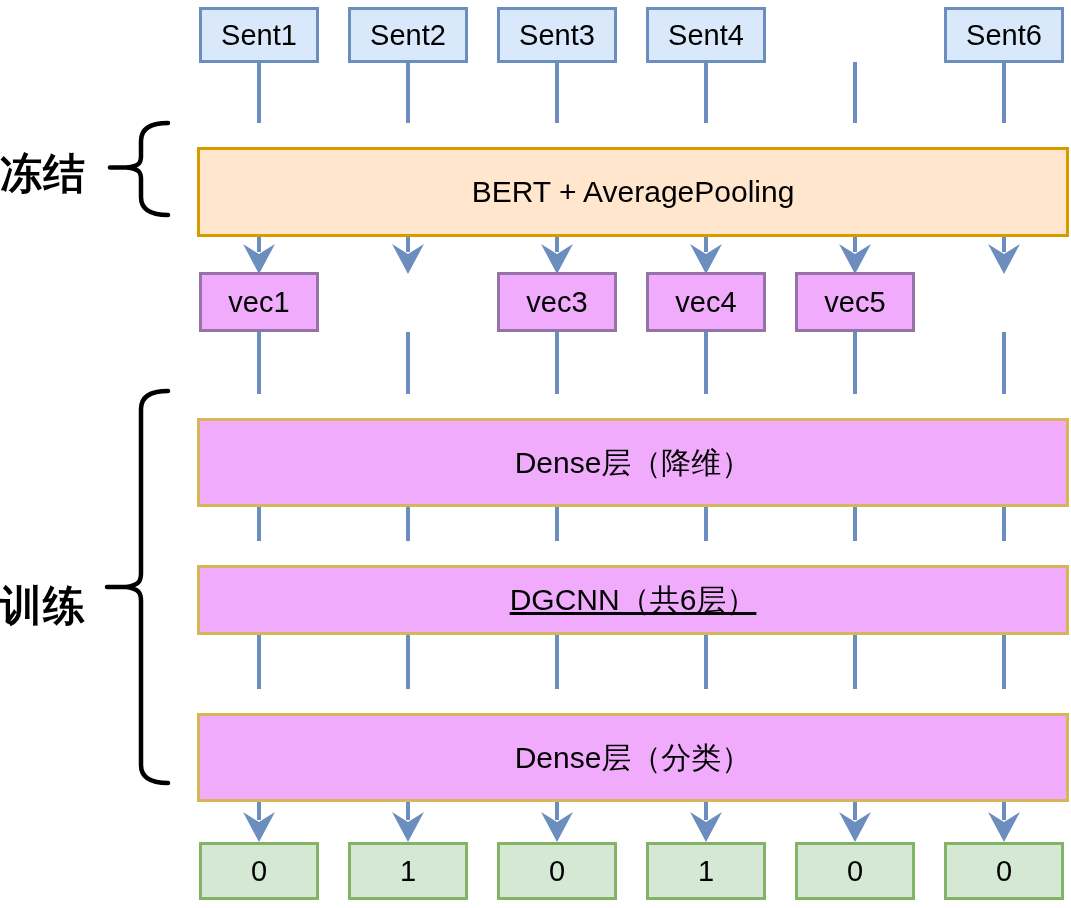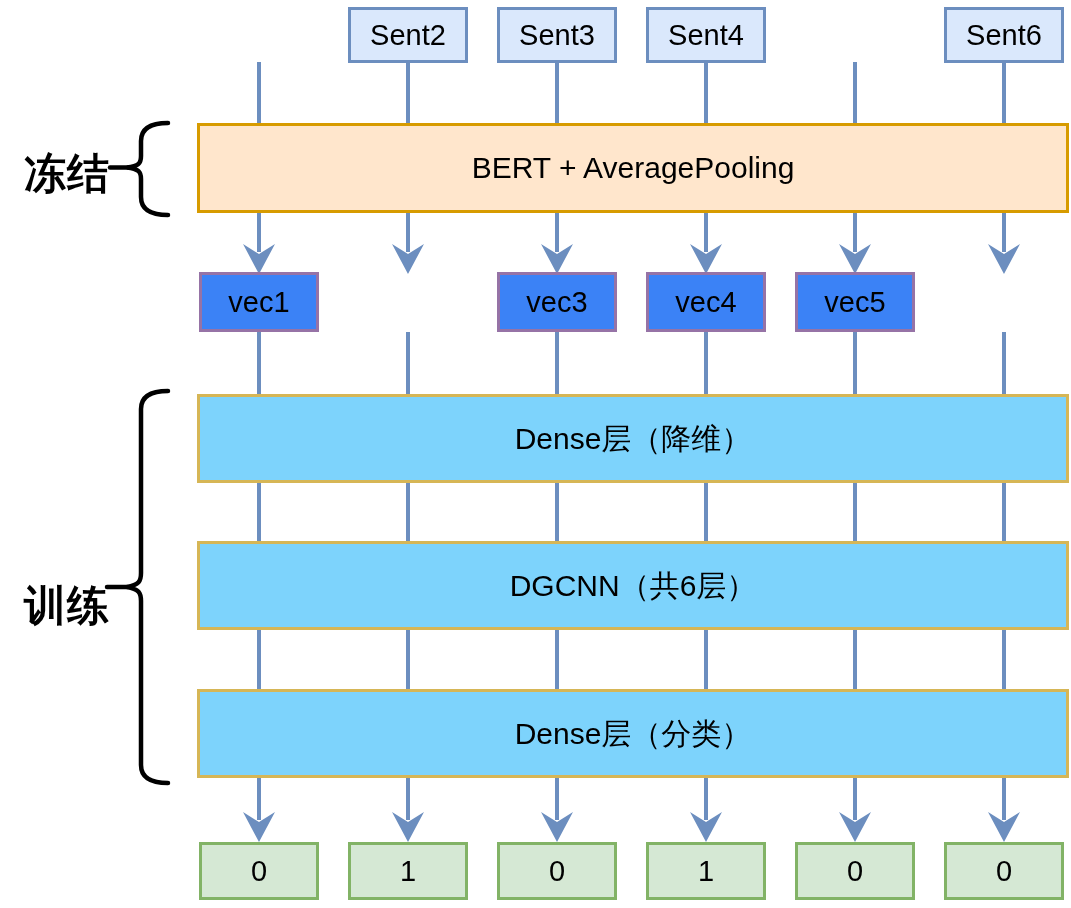--- a/index.html
+++ b/index.html
@@ -7,31 +7,31 @@
     position:relative; width:1071px; height:908px; background:#ffffff;
     font-family:"Liberation Sans","DejaVu Sans",sans-serif; overflow:hidden;
   }
   .layer-svg { position:absolute; left:0; top:0; width:1071px; height:908px; }
   .node {
     position:absolute; display:flex; align-items:center; justify-content:center;
     box-sizing:border-box; border:3px solid #000; color:#000;
     font-size:29px; line-height:1; white-space:nowrap;
   }
   .sent  { background:#dae8fc; border-color:#6c8ebf; width:120px; height:56px; top:7px; }
-  .vec   { background:#3b82f6; border-color:#9673a6; width:120px; height:60px; top:272px; }
+  .vec   { background:#f0abfc; border-color:#9673a6; width:120px; height:60px; top:272px; }
   .out   { background:#d5e8d4; border-color:#82b366; width:120px; height:58px; top:842px; }
-  .wide  { left:197px; width:872px; height:90px; font-size:30px; }
+  .wide  { left:197px; width:872px; height:90px; font-size:30px;margin-top:24px; }
   .enc   { background:#ffe6cc; border-color:#d79b00; top:123px; }
-  .lyr   { background:#7dd3fc; border-color:#d6b656; }
+  .lyr   { background:#f0abfc; border-color:#d6b656; }
   .lyr1  { top:394px; height:89px; }
-  .lyr2  { top:541px; height:89px; }
+  .lyr2  { top:541px; height:70px;text-decoration:underline; }
   .lyr3  { top:689px; height:89px; }
   .stage-label {
     position:absolute; left:0; width:86px; text-align:center;
-    font-size:42px; font-weight:700; color:#000; letter-spacing:1px;padding-left:24px;
+    font-size:42px; font-weight:700; color:#000; letter-spacing:1px;
   }
   .frozen-label { top:146px; }
   .train-label  { top:566px;margin-top:12px; }
   .cline   { stroke:#6c8ebf; stroke-width:4; }
   .ahead   { fill:#6c8ebf; }
   .brace   { stroke:#000; stroke-width:4.5; fill:none; stroke-linecap:round; }
 </style>
 </head>
 <body>
 
@@ -98,20 +98,21 @@
          C139,169 141,172 141,179 L141,197 C141,209 150,215 168,215"></path>
 
     <line class="brace" x1="107" y1="587" x2="127" y2="587"></line>
     <path class="brace" d="M168,391 C150,391 141,397 141,409 L141,573 C141,581 139,585 127,587
          C139,589 141,593 141,601 L141,765 C141,777 150,783 168,783"></path>
   </svg>
 
   <div class="stage-label frozen-label">冻结</div>
   <div class="stage-label train-label">训练</div>
 
+  <div class="node sent" style="left:199px">Sent1</div>
   <div class="node sent" style="left:348px">Sent2</div>
   <div class="node sent" style="left:497px">Sent3</div>
   <div class="node sent" style="left:646px">Sent4</div>
   <div class="node sent" style="left:944px">Sent6</div>
 
   <div class="node wide enc">BERT + AveragePooling</div>
 
   <div class="node vec" style="left:199px">vec1</div>
   <div class="node vec" style="left:497px">vec3</div>
   <div class="node vec" style="left:646px">vec4</div>

